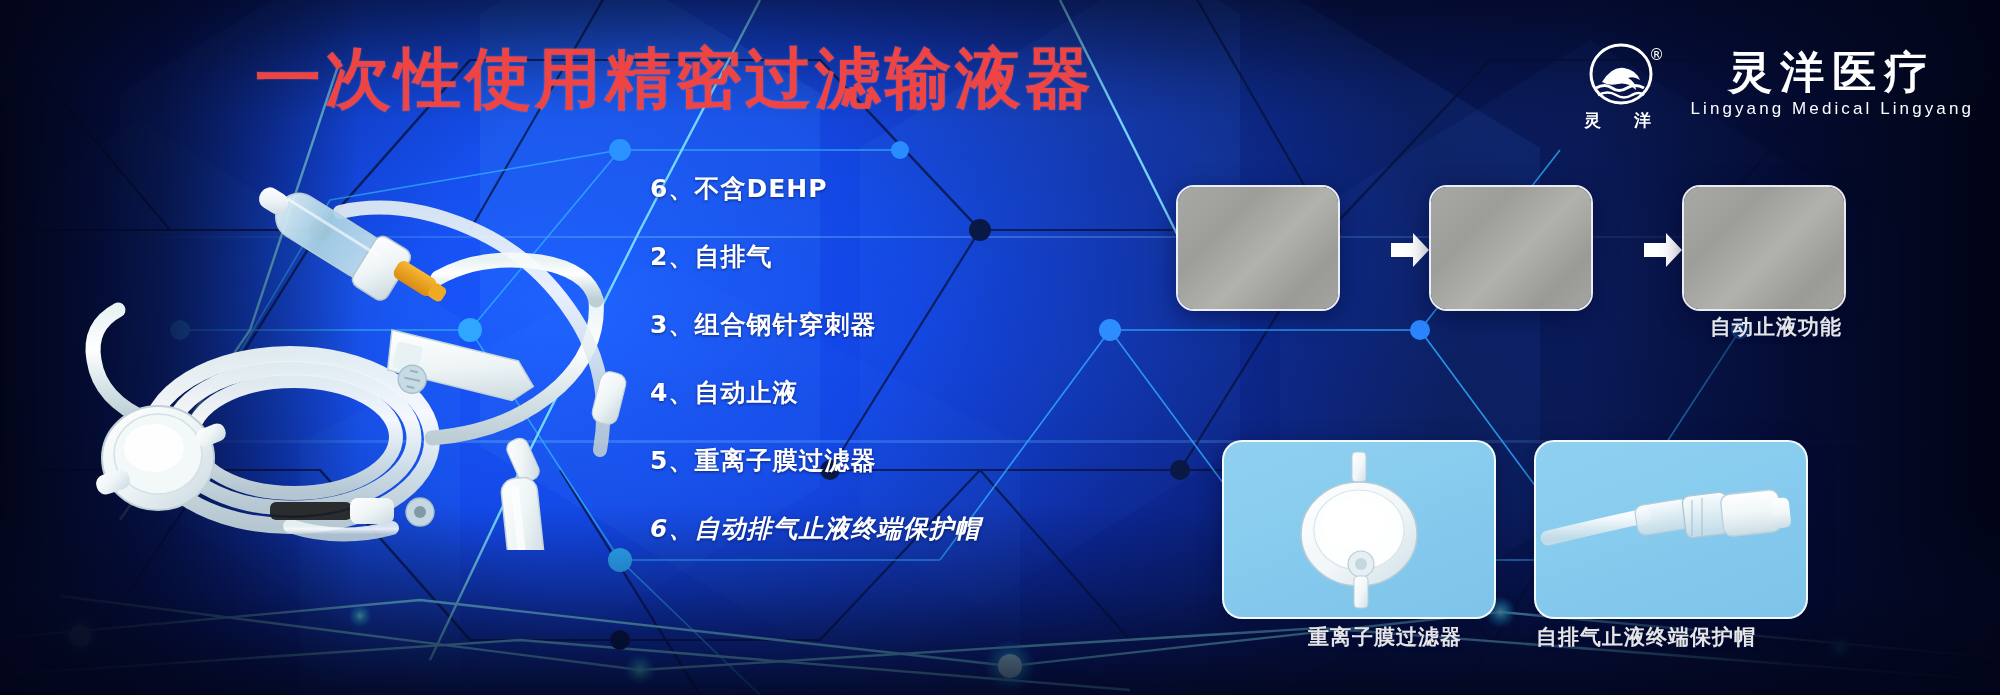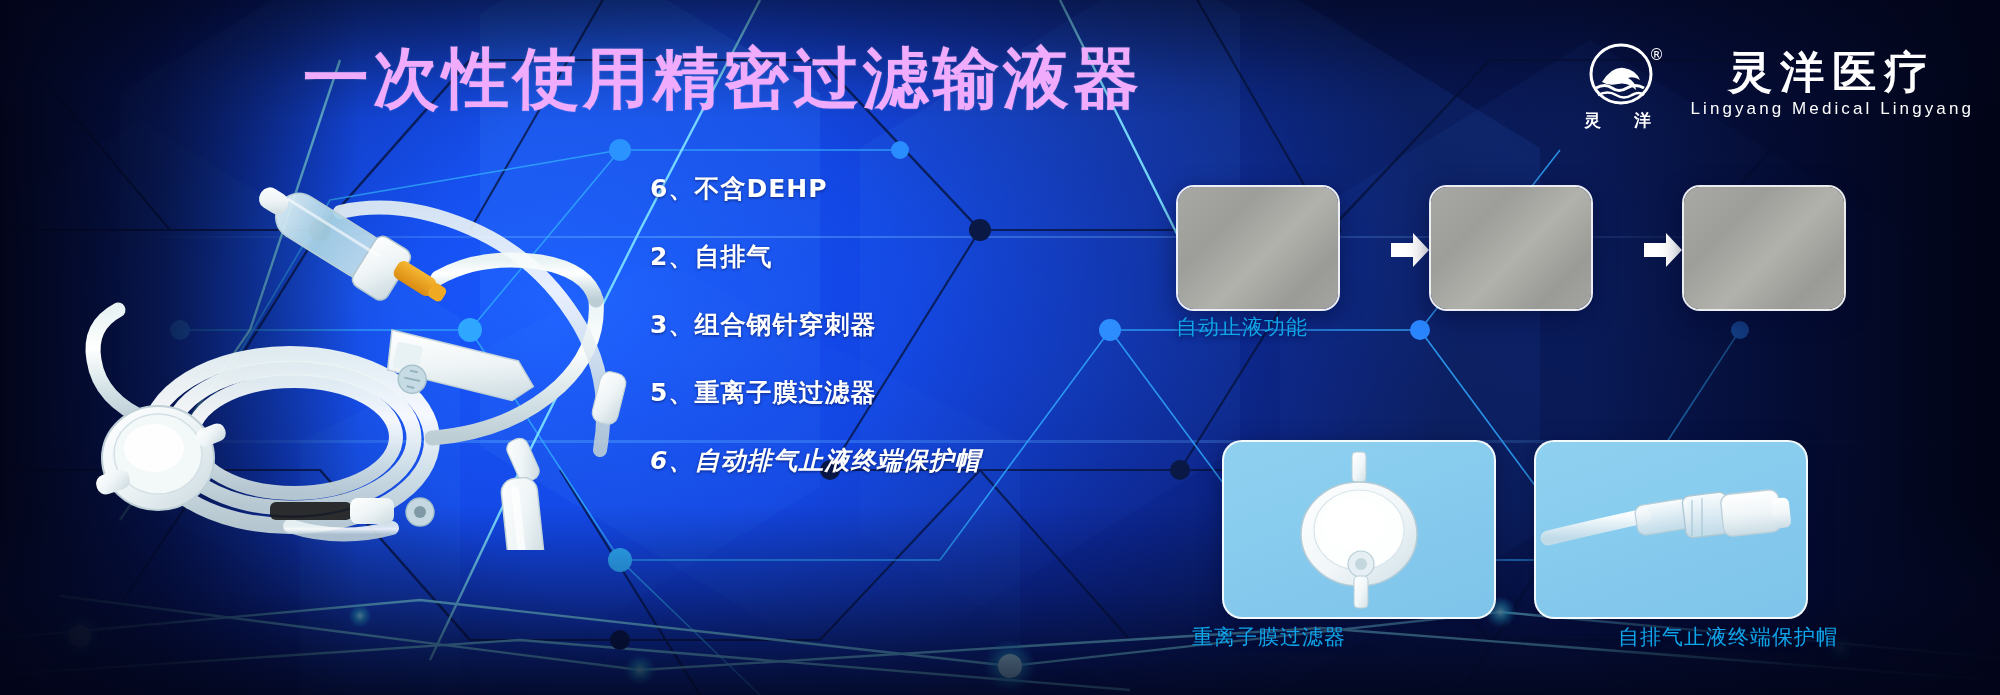--- a/index.html
+++ b/index.html
@@ -42,23 +42,23 @@
       clip-path:polygon(50% 0%,100% 26%,100% 74%,50% 100%,0% 74%,0% 26%);}
 
   .band{position:absolute;left:0;width:2000px;mix-blend-mode:screen;}
   .band1{top:236px;height:2px;background:linear-gradient(90deg,rgba(10,30,110,0),rgba(110,180,255,.35) 35%,rgba(110,180,255,.25) 60%,rgba(10,30,110,0));}
   .band2{top:440px;height:3px;background:linear-gradient(90deg,rgba(10,30,110,0),rgba(90,160,255,.30) 25%,rgba(90,160,255,.22) 70%,rgba(10,30,110,0));}
 
   svg.net{position:absolute;inset:0;width:2000px;height:695px;}
 
   
   .title{position:absolute;left:255px;top:46px;font-size:66px;line-height:1;
-    font-weight:bold;color:#f0abfc;letter-spacing:4px;white-space:nowrap;
+    font-weight:bold;color:#ef4444;letter-spacing:4px;white-space:nowrap;
     font-family:"DejaVu Sans","Liberation Sans",sans-serif;
-    text-shadow:0 0 2px rgba(255,255,255,.25);margin-left:48px;}
+    text-shadow:0 0 2px rgba(255,255,255,.25);}
 
   .brand{position:absolute;right:26px;top:38px;display:flex;align-items:center;gap:22px;}
   .brandmark{position:relative;width:88px;height:92px;display:flex;flex-direction:column;align-items:center;}
   .brand-text{display:flex;flex-direction:column;align-items:center;}
   .brand-cn{font-size:44px;font-weight:bold;color:#fff;letter-spacing:8px;line-height:1.05;
     font-family:"DejaVu Sans","Liberation Sans",sans-serif;}
   .brand-en{font-size:17px;color:#fff;letter-spacing:3.1px;margin-top:3px;
     font-family:"Liberation Sans",sans-serif;}
 
   
@@ -67,22 +67,22 @@
     white-space:nowrap;font-family:"DejaVu Sans","Liberation Sans",sans-serif;
     text-shadow:0 1px 3px rgba(0,10,60,.6);}
   .feat:last-child{margin-bottom:0;font-style:italic;}
 
   
   .photo{position:absolute;border-radius:18px;border:2px solid rgba(255,255,255,.92);
          overflow:hidden;box-shadow:0 6px 22px rgba(0,8,50,.5);}
   .gray-bg{position:absolute;inset:0;
     background:linear-gradient(135deg,#a8a8a4 0%,#9d9d99 30%,#b2b2ad 55%,#9a9a96 80%,#a4a4a0 100%);}
   .arrow{position:absolute;width:44px;height:44px;}
-  .cap{position:absolute;color:#0ea5e9;font-size:21px;font-weight:normal;letter-spacing:1px;
-       white-space:nowrap;text-align:left;font-family:"DejaVu Sans","Liberation Sans",sans-serif;
+  .cap{position:absolute;color:#e5e5e5;font-size:21px;font-weight:bold;letter-spacing:1px;
+       white-space:nowrap;text-align:right;font-family:"DejaVu Sans","Liberation Sans",sans-serif;
        text-shadow:0 2px 5px rgba(0,10,60,.75);}
   .bluepanel{position:absolute;border-radius:20px;border:2px solid rgba(255,255,255,.9);
     background:linear-gradient(160deg,#8fd0ef 0%,#86cbee 50%,#7ec3e9 100%);overflow:hidden;
     box-shadow:0 6px 22px rgba(0,8,50,.5);}
 
   
   .product{position:absolute;left:40px;top:150px;width:640px;height:400px;}
 </style>
 </head>
 <body>
@@ -281,20 +281,21 @@
         <circle cx="150" cy="10" r="14" fill="#c5d8e1" stroke="#a5bfc9" stroke-width="1.4"></circle>
         <circle cx="150" cy="10" r="6" fill="#7f9aa6"></circle>
       </g>
     </svg>
   </div>
 
   <div class="features">
     <div class="feat">6、不含DEHP</div>
     <div class="feat">2、自排气</div>
     <div class="feat">3、组合钢针穿刺器</div>
+    <div class="feat">4、自动止液</div>
     <div class="feat">5、重离子膜过滤器</div>
     <div class="feat">6、自动排气止液终端保护帽</div>
   </div>
 
   <div class="photo" style="left:1176px;top:185px;width:160px;height:122px;">
     <div class="gray-bg"></div>
     <svg width="160" height="122" viewBox="0 0 160 122">
       <rect x="72" y="0" width="13" height="122" fill="#f6dde4" opacity=".95"></rect>
       <rect x="70" y="22" width="18" height="16" rx="3" fill="#fbeef2"></rect>
       <path d="M58 40 q-14 26 0 52 q10 16 24 14 l6 -66 z" fill="#f0226a" opacity=".92"></path>
@@ -371,15 +372,15 @@
       </defs>
       <path d="M12 96 q50 -12 96 -22" stroke="url(#clearG)" stroke-width="15" fill="none" stroke-linecap="round"></path>
       <rect x="100" y="60" width="54" height="30" rx="8" fill="url(#clearG)" stroke="#b9ced7" stroke-width="1.2" transform="rotate(-9 127 75)"></rect>
       <rect x="148" y="52" width="44" height="42" rx="7" fill="url(#clearG)" stroke="#aec7d3" stroke-width="1.4" transform="rotate(-7 170 73)"></rect>
       <rect x="186" y="50" width="58" height="42" rx="9" fill="url(#capG2)" stroke="#bdd1da" stroke-width="1.4" transform="rotate(-6 215 71)"></rect>
       <rect x="236" y="56" width="18" height="30" rx="6" fill="url(#capG2)" transform="rotate(-6 245 71)"></rect>
       <path d="M156 58 v36 M166 56 v38" stroke="#9fbecd" stroke-width="1.2" opacity=".8"></path>
     </svg>
   </div>
   <div class="cap" style="left:1192px;top:623px;width:270px;">重离子膜过滤器</div>
-  <div class="cap" style="left:1618px;top:623px;width:270px;">自排气止液终端保护帽</div>
+  <div class="cap" style="left:1486px;top:623px;width:270px;">自排气止液终端保护帽</div>
 
 </div>
 
 </body></html>

